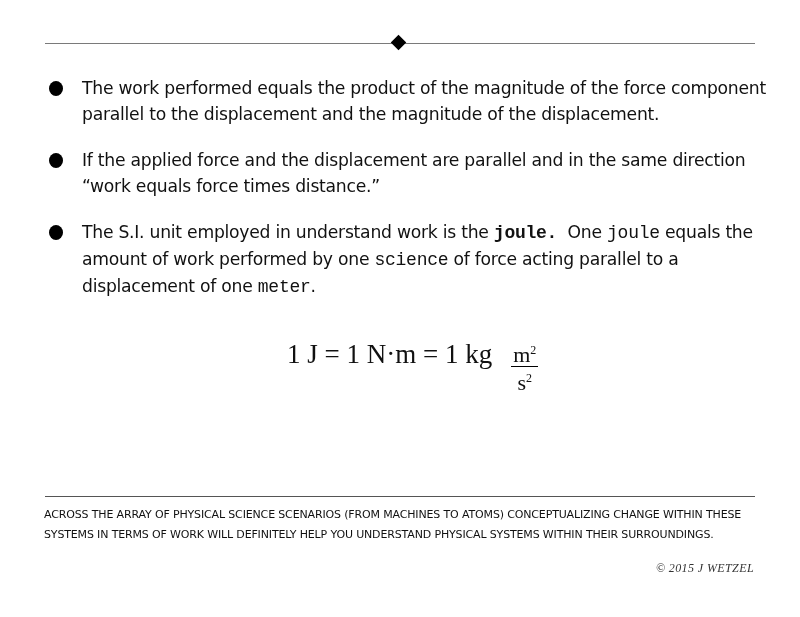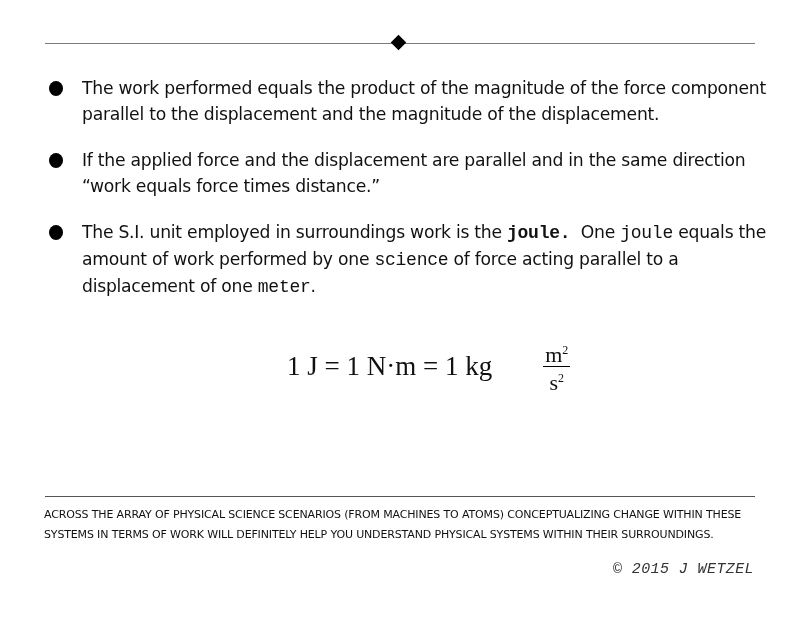--- a/index.html
+++ b/index.html
@@ -7,47 +7,47 @@
 
   .top-rule { position: absolute; left: 45px; top: 43px; width: 710px; height: 1px; background: #7a7a7a; }
   .diamond { position: absolute; left: 393px; top: 37px; width: 11px; height: 11px; background: #000; transform: rotate(45deg); }
 
   .bullets { position: absolute; left: 49px; top: 75px; width: 720px; }
   .bullet { position: relative; padding-left: 33px; font-family: "DejaVu Sans", sans-serif; font-size: 17.2px; line-height: 26px; letter-spacing: -0.25px; margin-bottom: 20px; }
   .bullet .dot { position: absolute; left: 0; top: 6px; width: 14px; height: 15px; border-radius: 50%; background: #000; }
   .term { font-family: Liberation Mono, monospace; font-size: 18px; }
   .term.bold { font-weight: bold; }
 
-  .equation { position: absolute; left: 287px; top: 339px; font-family: "Liberation Serif", serif; font-size: 27px; display: flex; align-items: center; white-space: nowrap; gap: 48px; }
-  .frac { display: inline-flex; flex-direction: column; align-items: center; margin-left: 3px; font-size: 22px; line-height: 22px; }
+  .equation { position: absolute; left: 287px; top: 339px; font-family: "Liberation Serif", serif; font-size: 27px; display: flex; align-items: flex-start; white-space: nowrap; }
+  .frac { display: inline-flex; flex-direction: column; align-items: center; margin-left: 19px; font-size: 22px; line-height: 22px; }
   .frac .num { border-bottom: 1.5px solid #000; padding: 0 2px; }
   .frac sup { font-size: 12px; vertical-align: 8px; }
 
   .bottom-rule { position: absolute; left: 45px; top: 496px; width: 710px; height: 1px; background: #555; }
   .footer-text { position: absolute; left: 44px; top: 505px; width: 715px; font-family: "DejaVu Sans", sans-serif; font-size: 11px; line-height: 20px; text-transform: uppercase; letter-spacing: -0.15px; }
-  .copyright { position: absolute; right: 46px; top: 561px; font-family: Liberation Mono, monospace; font-size: 15px; font-style: italic; color: #333; letter-spacing: 0.4px; }
+  .copyright { position: absolute; right: 46px; top: 561px; font-family: Liberation Serif, serif; font-size: 12px; font-style: italic; color: #333; letter-spacing: 0.4px; }
 </style>
 </head>
 <body>
 
 <div class="top-rule"></div>
 <div class="diamond"></div>
 
 <div class="bullets">
   <div class="bullet">
     <span class="dot"></span>
     <span>The work performed equals the product of the magnitude of the force component parallel to the displacement and the magnitude of the displacement.</span>
   </div>
   <div class="bullet">
     <span class="dot"></span>
     <span>If the applied force and the displacement are parallel and in the same direction “work equals force times distance.”</span>
   </div>
   <div class="bullet">
     <span class="dot"></span>
-    <span>The S.I. unit employed in surroundings work is the </span><span class="term bold">joule.</span><span style="white-space:pre">  One </span><span class="term">joule</span><span> equals the amount of work performed by one </span><span class="term">science</span><span> of force acting parallel to a displacement of one </span><span class="term">meter</span><span>.</span>
+    <span>The S.I. unit employed in understand work is the </span><span class="term bold">joule.</span><span style="white-space:pre">  One </span><span class="term">joule</span><span> equals the amount of work performed by one </span><span class="term">science</span><span> of force acting parallel to a displacement of one </span><span class="term">meter</span><span>.</span>
   </div>
 </div>
 
 <div class="equation">
   <span>1 J = 1 N·m = 1 kg</span>
   <span class="frac">
     <span class="num"><span>m</span><sup>2</sup></span>
     <span class="den"><span>s</span><sup>2</sup></span>
   </span>
 </div>

